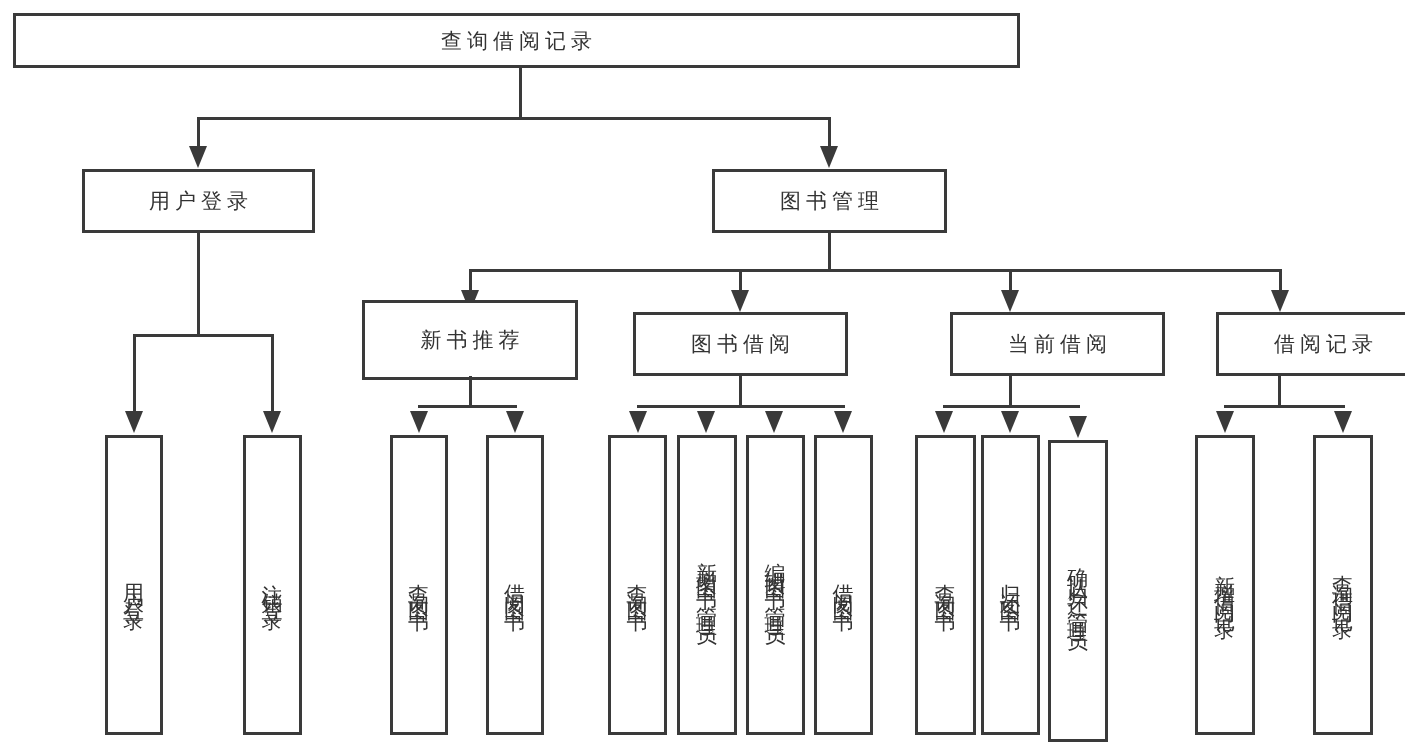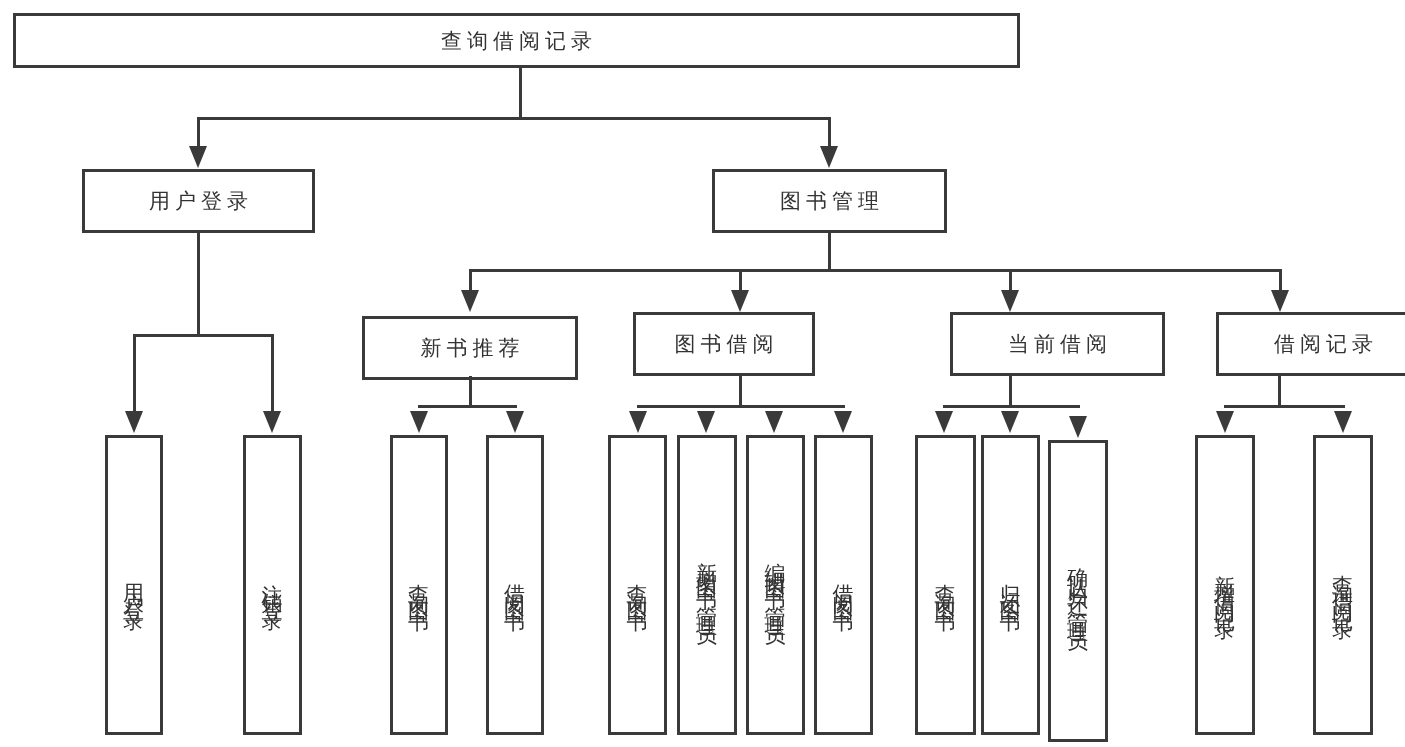--- a/index.html
+++ b/index.html
@@ -97,24 +97,24 @@
   <div class="line" style="left:469px; top:269px; width:813px; height:3px;"></div>
   <div class="line" style="left:469px; top:269px; width:3px; height:24px;"></div>
   <div class="arrow" style="left:461px; top:290px;"></div>
   <div class="line" style="left:739px; top:269px; width:3px; height:24px;"></div>
   <div class="arrow" style="left:731px; top:290px;"></div>
   <div class="line" style="left:1009px; top:269px; width:3px; height:24px;"></div>
   <div class="arrow" style="left:1001px; top:290px;"></div>
   <div class="line" style="left:1279px; top:269px; width:3px; height:24px;"></div>
   <div class="arrow" style="left:1271px; top:290px;"></div>
 
-  <div class="box" style="left:362px; top:316px; width:216px; height:64px;">
+  <div class="box" style="left:362px; top:300px; width:216px; height:80px;">
     <span class="h-label">新书推荐</span>
   </div>
-  <div class="box" style="left:633px; top:312px; width:182px; height:64px;">
+  <div class="box" style="left:633px; top:312px; width:215px; height:64px;">
     <span class="h-label">图书借阅</span>
   </div>
   <div class="box" style="left:950px; top:312px; width:215px; height:64px;">
     <span class="h-label">当前借阅</span>
   </div>
   <div class="box" style="left:1172px; top:312px; width:215px; height:64px;margin-left:44px;">
     <span class="h-label">借阅记录</span>
   </div>
 
   <div class="line" style="left:469px; top:376px; width:3px; height:32px;"></div>

